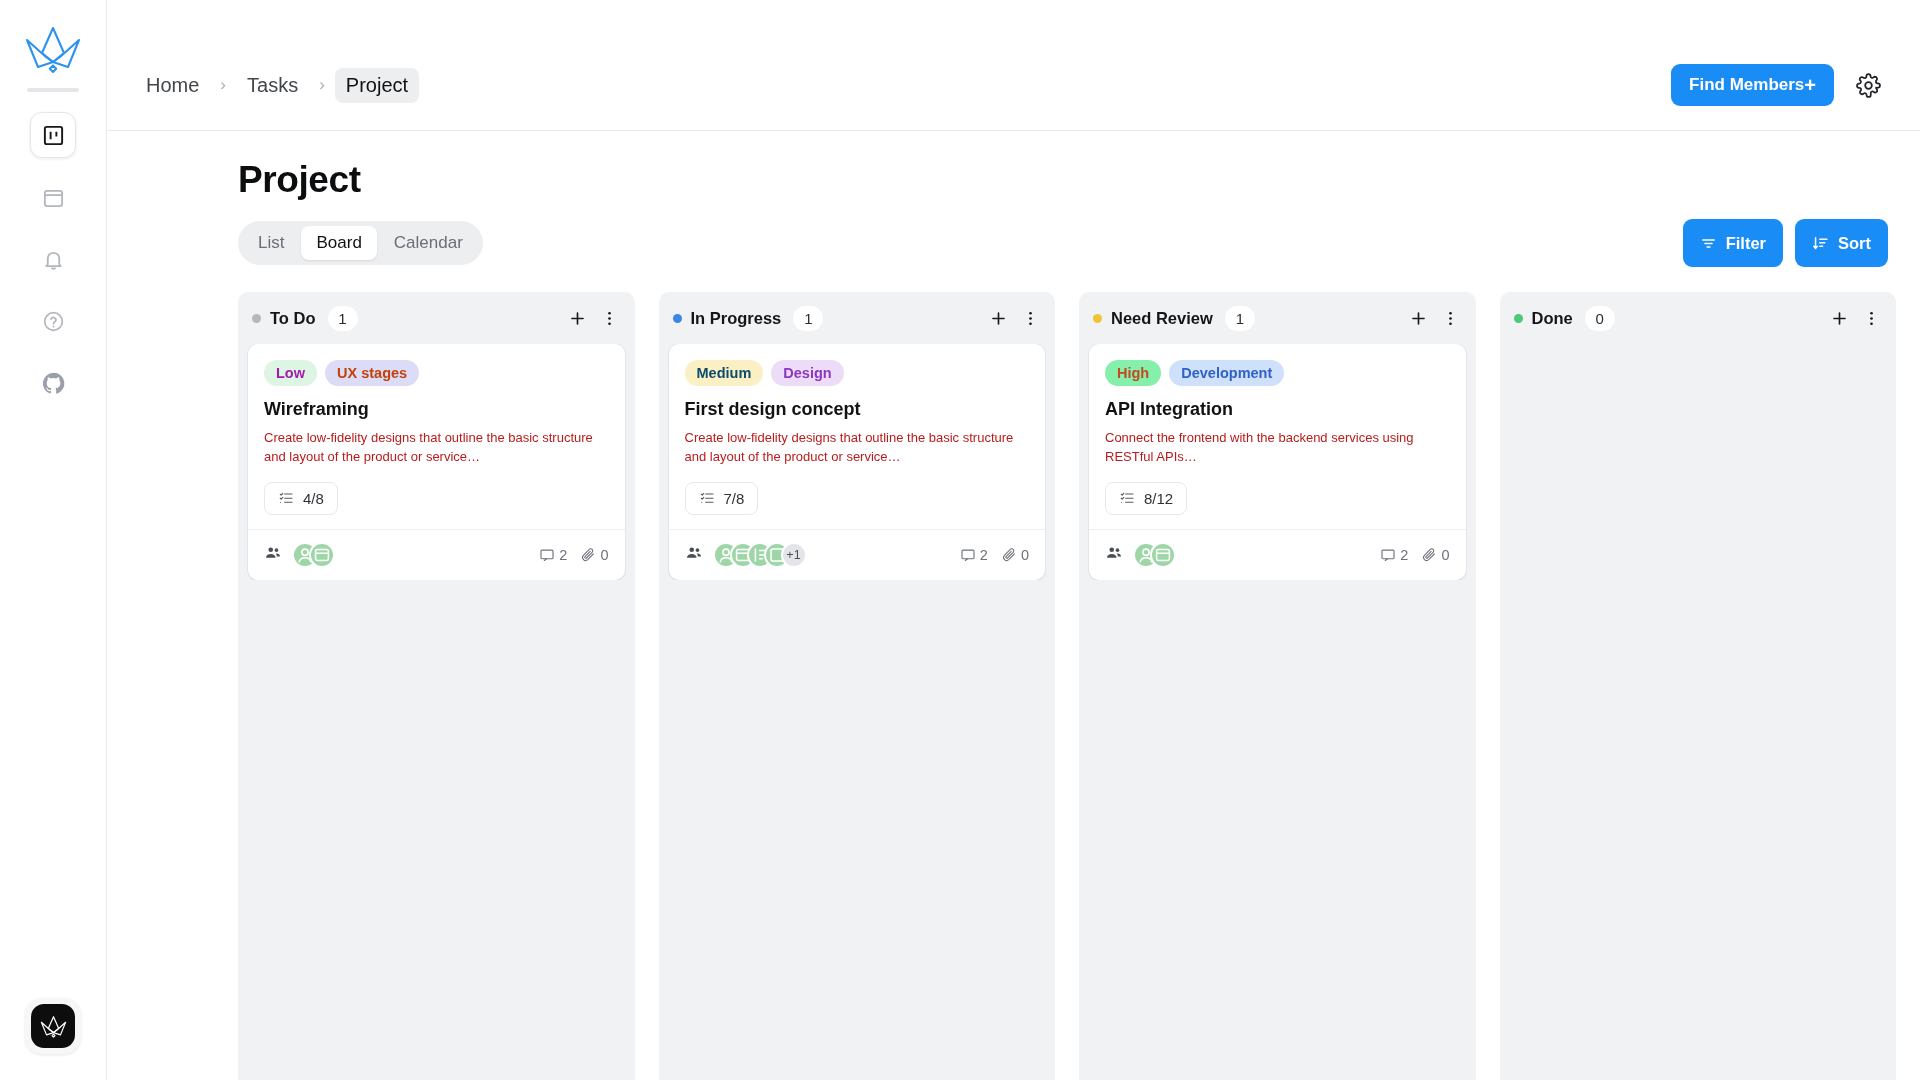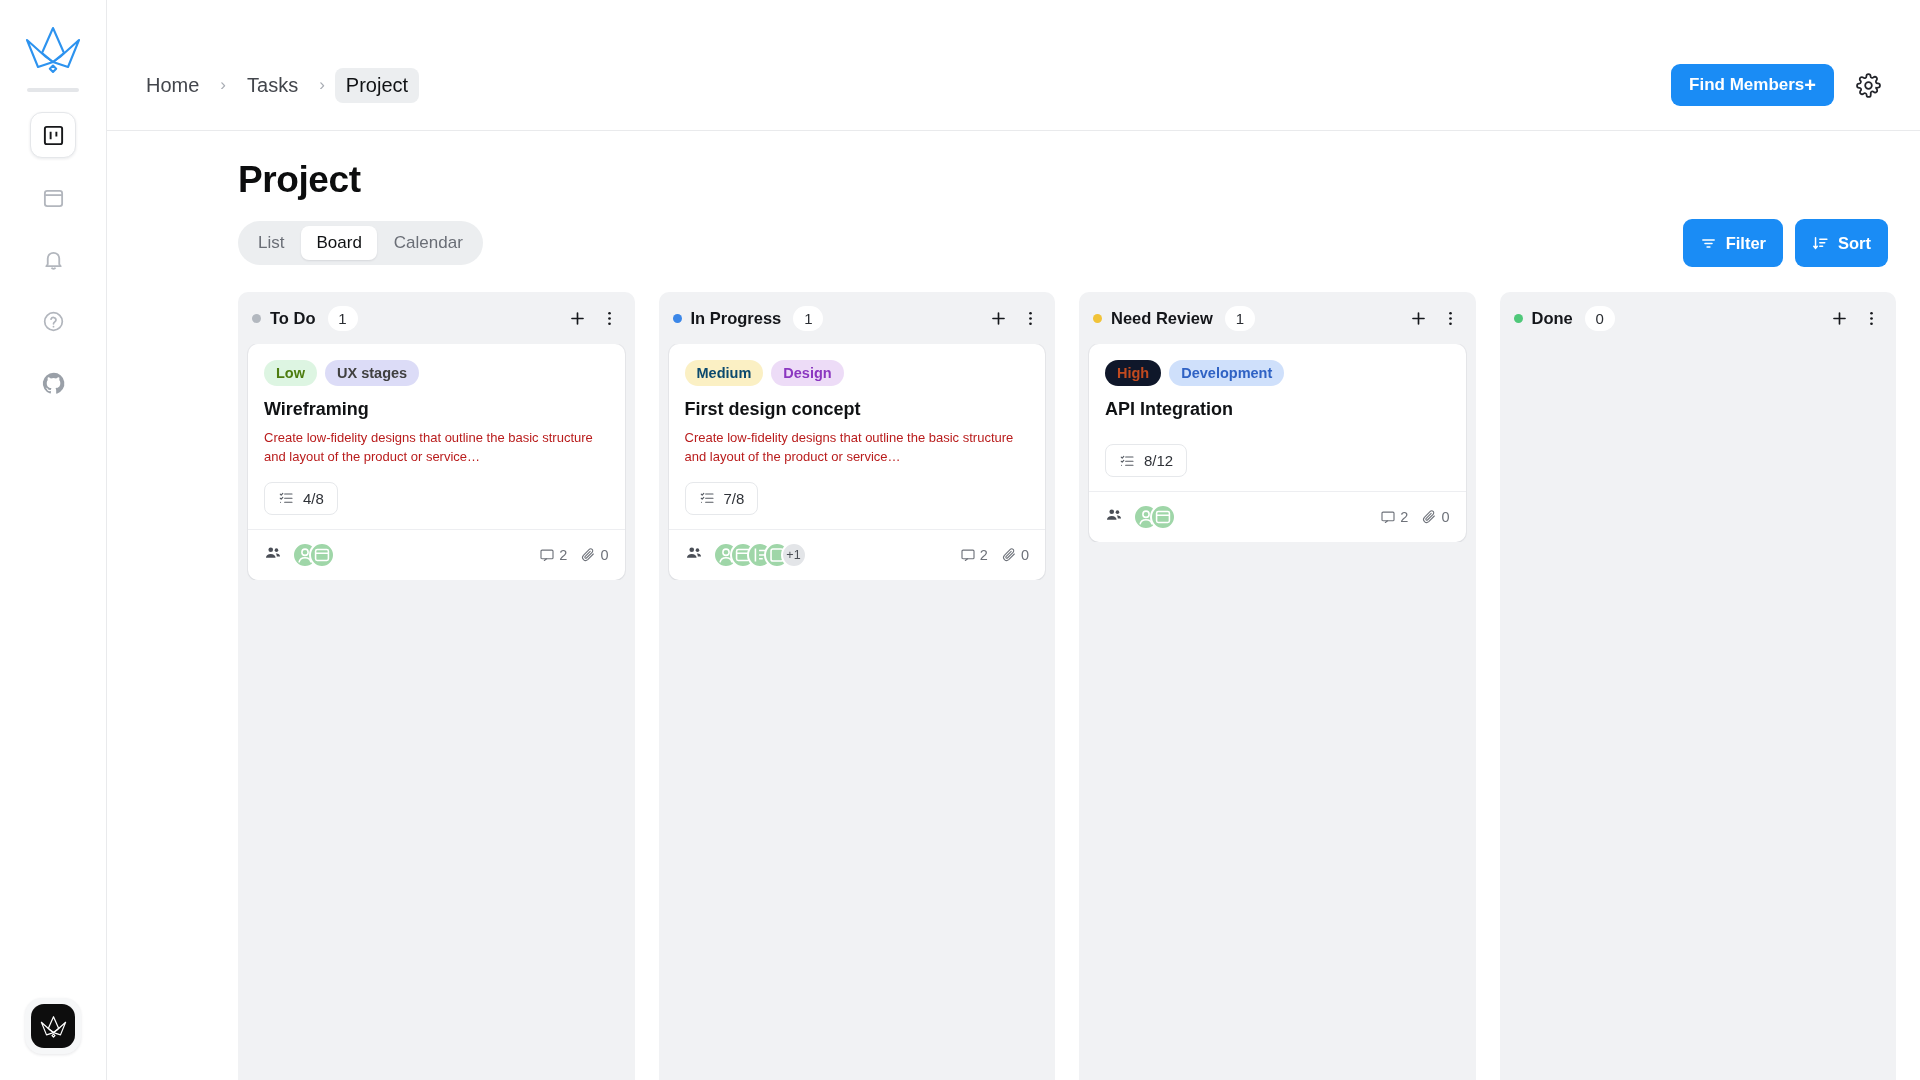--- a/index.html
+++ b/index.html
@@ -314,22 +314,22 @@
                     <circle cx="12" cy="5.4" r="1.7"></circle>
                     <circle cx="12" cy="12" r="1.7"></circle>
                     <circle cx="12" cy="18.6" r="1.7"></circle>
                   </svg>
                 </span>
               </div>
             </div>
             <div class="col-cards">
               <div class="card">
                 <div class="card-body"><div class="badges">
-                    <span class="badge" style="background:#ddf5e2;color:#4d7c0f;">Low</span>
-                    <span class="badge" style="background:#dcdcf7;color:#404040;">UX stages</span>
+                    <span class="badge" style="background:#ddf5e2;color:#a21caf;">Low</span>
+                    <span class="badge" style="background:#dcdcf7;color:#c2410c;">UX stages</span>
                   </div><div class="card-title">Wireframing</div><div class="card-desc">Create low-fidelity designs that outline the basic structure and layout of the product or service…</div><div class="checklist">
                     <svg width="16" height="16" viewBox="0 0 24 24" fill="none" stroke="#555a62" stroke-width="1.7" stroke-linecap="round" stroke-linejoin="round">
                       <path d="M3.4 6.2l1.4 1.4L7.2 5M3.4 12.4l1.4 1.4 2.4-2.6M3.8 18.4h.02M10 6h11M10 12.4h11M10 18.4h11"></path>
                     </svg>
                     <span>4/8</span>
                   </div></div>
                 <div class="card-foot">
                   <div class="foot-left">
                     <span><svg width="18" height="18" viewBox="0 0 24 24" fill="#4a4e56">
                         <circle cx="9" cy="7.6" r="3.1"></circle>
@@ -475,23 +475,23 @@
                     <circle cx="12" cy="5.4" r="1.7"></circle>
                     <circle cx="12" cy="12" r="1.7"></circle>
                     <circle cx="12" cy="18.6" r="1.7"></circle>
                   </svg>
                 </span>
               </div>
             </div>
             <div class="col-cards">
               <div class="card">
                 <div class="card-body"><div class="badges">
-                    <span class="badge" style="background:#0f172a;color:#c14a1f;">High</span>
+                    <span class="badge" style="background:#86efac;color:#c14a1f;">High</span>
                     <span class="badge" style="background:#cfe0fb;color:#2f62c4;">Development</span>
-                  </div><div class="card-title">API Integration</div><div class="checklist">
+                  </div><div class="card-title">API Integration</div><div class="card-desc">Connect the frontend with the backend services using RESTful APIs…</div><div class="checklist">
                     <svg width="16" height="16" viewBox="0 0 24 24" fill="none" stroke="#555a62" stroke-width="1.7" stroke-linecap="round" stroke-linejoin="round">
                       <path d="M3.4 6.2l1.4 1.4L7.2 5M3.4 12.4l1.4 1.4 2.4-2.6M3.8 18.4h.02M10 6h11M10 12.4h11M10 18.4h11"></path>
                     </svg>
                     <span>8/12</span>
                   </div></div>
                 <div class="card-foot">
                   <div class="foot-left">
                     <span><svg width="18" height="18" viewBox="0 0 24 24" fill="#4a4e56">
                         <circle cx="9" cy="7.6" r="3.1"></circle>
                         <circle cx="16.6" cy="8.2" r="2.4"></circle>

